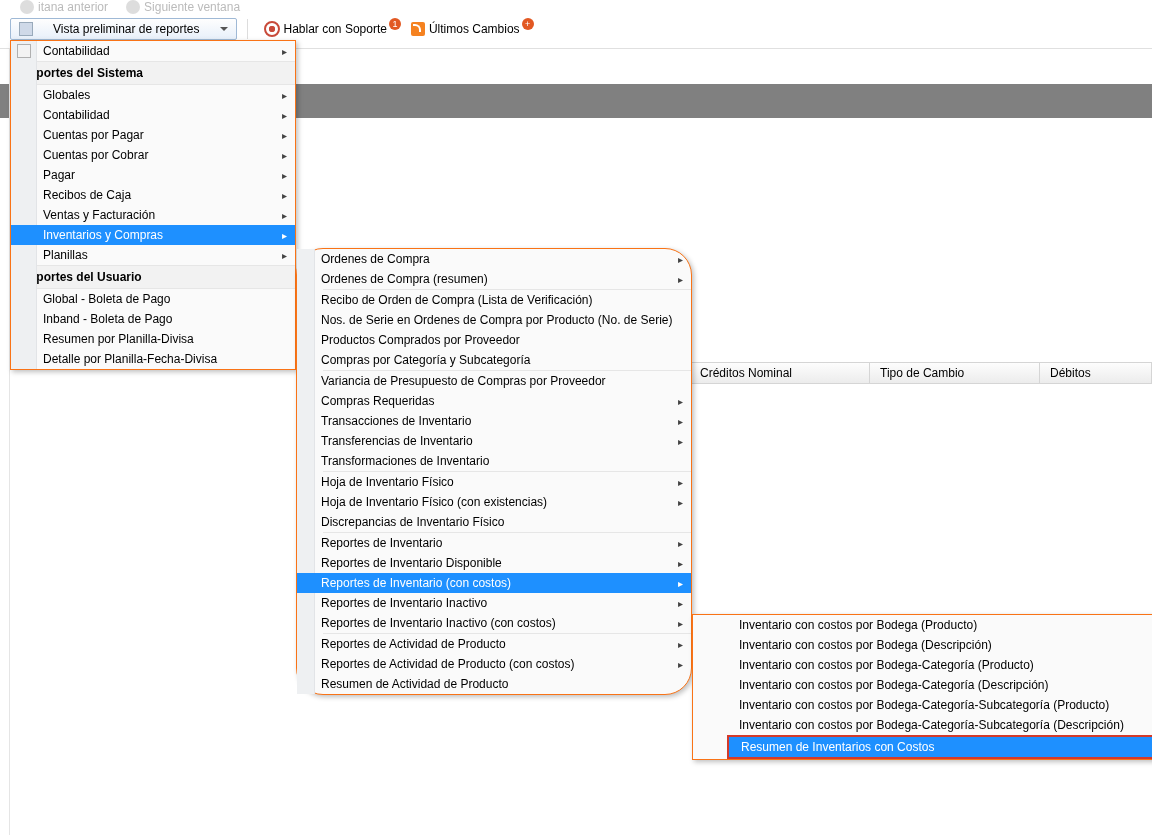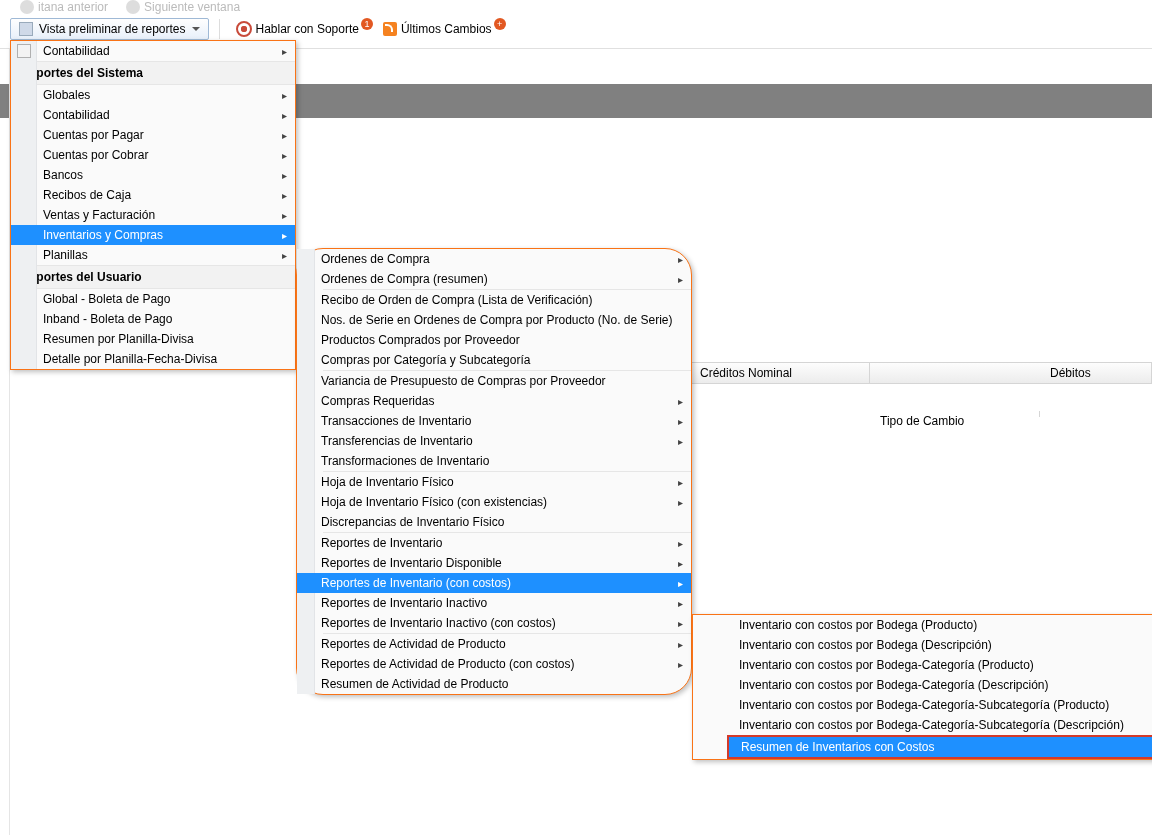--- a/index.html
+++ b/index.html
@@ -6,21 +6,21 @@
   body { background: #f0f0f0; user-select: none; }
   .app { width: 1152px; height: 835px; background: #fff; position: relative; overflow: hidden; }
 
   
   .top-hints { position: absolute; top: 0; left: 20px; color: #bbb; display: flex; gap: 18px; }
   .top-hints span { display: inline-flex; align-items: center; gap: 4px; }
   .disc { width: 14px; height: 14px; border-radius: 50%; background: #ddd; display: inline-block; }
 
   
   .toolbar { position: absolute; top: 18px; left: 10px; right: 0; display: flex; align-items: center; gap: 10px; }
-  .btn-drop { border: 1px solid #9fb9d6; background: linear-gradient(#fefefe,#e8f0fa); padding: 3px 8px; display: inline-flex; align-items: center; gap: 6px; border-radius: 2px; }
+  .btn-drop { border: 1px solid #9fb9d6; background: linear-gradient(#fefefe,#e8f0fa); padding: 3px 8px; display: inline-flex; align-items: center; gap: 20px; border-radius: 2px; }
   .btn-drop .sq { width: 14px; height: 14px; background: #cfd9e8; border: 1px solid #9ab; display: inline-block; }
   .btn-drop .car { border-top: 4px solid #555; border-left: 4px solid transparent; border-right: 4px solid transparent; display: inline-block; }
   .sep { width: 1px; height: 20px; background: #ddd; }
   .tlink { display: inline-flex; align-items: center; gap: 4px; }
   .ic-red { width: 16px; height: 16px; border-radius: 50%; border: 2px solid #c84a3a; background: #fff; position: relative; }
   .ic-red::before,.ic-red::after{content:'';position:absolute;top:3px;left:3px;width:6px;height:6px;background:#c84a3a;border-radius:50%;}
   .ic-rss { width: 14px; height: 14px; background: #f58220; border-radius: 2px; display: inline-block; position: relative; }
   .ic-rss::after{content:'';position:absolute;top:2px;left:2px;width:6px;height:6px;border:2px solid #fff;border-left:none;border-bottom:none;border-radius:0 6px 0 0;}
   .badge { width: 12px; height: 12px; border-radius: 50%; background: #e25822; color: #fff; font-size: 9px; display: inline-flex; align-items: center; justify-content: center; margin-left: -2px; margin-top: -10px; }
 
@@ -29,21 +29,21 @@
   .menu-row .itm { padding: 3px 10px; display: inline-flex; align-items: center; gap: 4px; margin-top: 40px; }
   .menu-row .car { border-top: 4px solid #555; border-left: 3px solid transparent; border-right: 3px solid transparent; display: inline-block; }
 
   
   .grey-band { position: absolute; top: 84px; left: 0; right: 0; height: 34px; background: #808080; }
 
   
   .col-headers { position: absolute; top: 362px; left: 690px; right: 0; display: flex; border-top: 1px solid #d5d5d5; border-bottom: 1px solid #d5d5d5; background: linear-gradient(#fdfdfd,#ececec); height: 22px; }
   .col-headers div { padding: 3px 10px; border-right: 1px solid #d5d5d5; white-space: nowrap; }
   .col-headers .g1{width:180px;}
-  .col-headers .g2{width:170px;margin-top:48px;}
+  .col-headers .g2{width:170px;}
   .col-headers .g3{flex:1;}
 
   
   .menu { position: absolute; background: #fafafa; border: 1px solid #f97316; box-shadow: 2px 2px 5px rgba(0,0,0,0.25); }
   .menu .mitem { display: flex; align-items: center; justify-content: space-between; padding: 3px 10px 3px 32px; white-space: nowrap; cursor: default; position: relative; }
   .menu .mitem.hasub::after { content: '▸'; color: #444; font-size: 10px; position: absolute; right: 8px; }
   .menu .mitem.sel { background: #1e90ff; color: #fff; }
   .menu .mitem.sel.hasub::after { color: #fff; }
   .menu .mhead { font-weight: bold; padding: 4px 10px; background: #f2f2f2; border-top: 1px solid #e6e6e6; border-bottom: 1px solid #e6e6e6; }
   .menu .gutter { position: absolute; left: 0; top: 0; bottom: 0; width: 26px; background: #eef0f2; border-right: 1px solid #e2e4e7; }
@@ -142,21 +142,21 @@
     <div class="mitem hasub">
         <span>Contabilidad</span>
       </div>
     <div class="mitem hasub">
         <span>Cuentas por Pagar</span>
       </div>
     <div class="mitem hasub">
         <span>Cuentas por Cobrar</span>
       </div>
     <div class="mitem hasub">
-        <span>Bancos</span>
+        <span>Pagar</span>
       </div>
     <div class="mitem hasub">
         <span>Recibos de Caja</span>
       </div>
     <div class="mitem hasub">
         <span>Ventas y Facturación</span>
       </div>
     <div class="mitem hasub sel">
         <span>Inventarios y Compras</span>
       </div>

